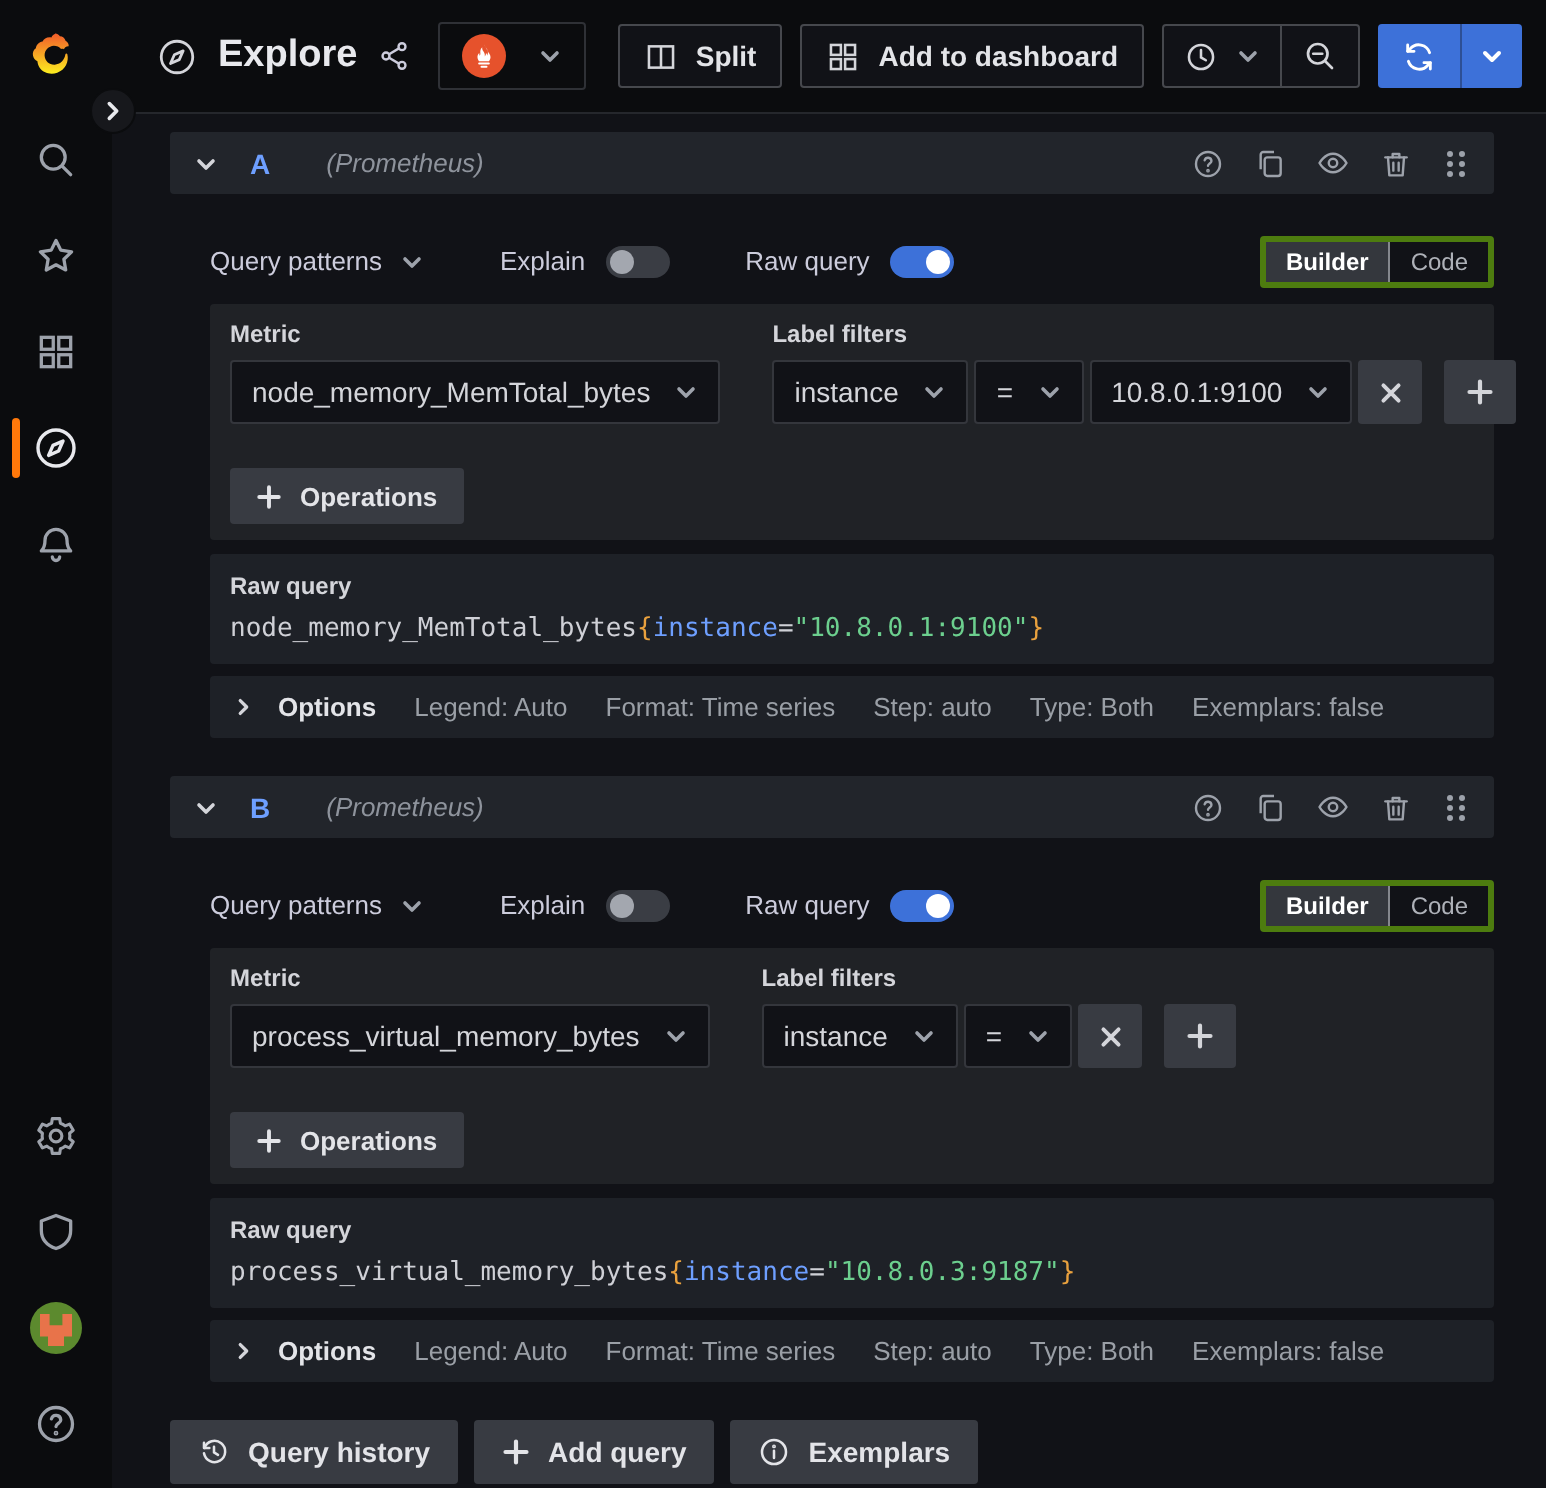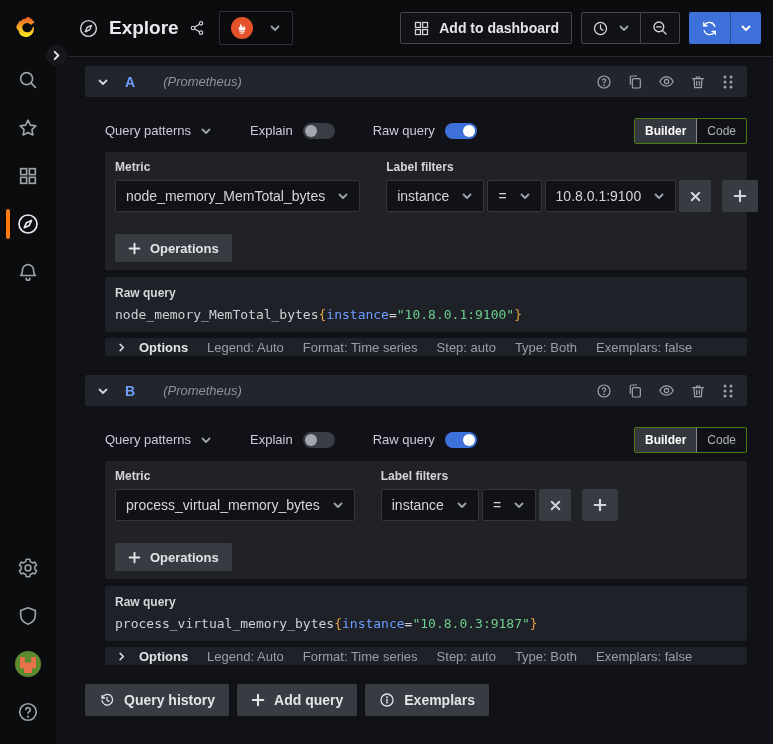--- a/index.html
+++ b/index.html
@@ -50,41 +50,41 @@
   .hdr-ic { color:#9da2ab; cursor:pointer; display:flex; }
 
   .q-content { margin-left:20px; }
   .q-toolbar { height:43px; display:flex; align-items:center;margin-top:12px; }
   .qp-dd { display:flex; align-items:center; gap:9px; cursor:pointer; color:#ccccdc; }
   .tgl-label { margin-left:38px; margin-right:10px; }
   .toggle { width:32px; height:16px; border-radius:9px; position:relative; cursor:pointer; }
   .toggle.off { background:#3a3d44; }
   .toggle.off .knob { position:absolute; left:2px; top:2px; width:12px; height:12px; border-radius:50%; background:#a3a7af; }
   .toggle.on .knob { position:absolute; right:2px; top:2px; width:12px; height:12px; border-radius:50%; background:#ffffff; }
-  .mode-group { margin-left:auto; height:26px; border:1px solid #4d7c0f; border-radius:2px; display:flex; overflow:hidden; }
+  .mode-group { margin-left:auto; height:26px; border:3px solid #4d7c0f; border-radius:2px; display:flex; overflow:hidden; }
   .mode-opt { display:flex; align-items:center; padding:0 10px; font-size:12px; cursor:pointer; color:#aeb1b8; }
   .mode-opt.selected { background:#34373d; color:#ffffff; font-weight:700; border-right:1px solid #84878d; }
 
   .editor-box { background:#202226; border-radius:2px; padding:8px 10px; }
   .fields-row { display:flex; gap:26px; align-items:flex-end; }
   .field-label { font-size:12px; font-weight:700; color:#d4d5da; margin-bottom:6px; }
   .sel-row { display:flex; gap:3px; align-items:center; }
   .select { height:32px; background:#111217; border:1px solid #34363c; border-radius:2px; display:flex; align-items:center; gap:12px; padding:0 10px; font-size:14px; color:#d4d5da; cursor:pointer; white-space:nowrap; }
   .sq-btn { height:32px; min-width:32px; background:#383b42; border-radius:2px; display:flex; align-items:center; justify-content:center; cursor:pointer; color:#d4d5da; }
   .add-filter { margin-left:8px; min-width:36px; }
   .ops-btn { margin-top:22px; height:28px; width:max-content; background:#383b42; border-radius:2px; display:flex; align-items:center; gap:9px; padding:0 13px; font-weight:700; font-size:13px; color:#e3e4e8; cursor:pointer; }
 
   .raw-box { margin-top:7px; background:#1e2127; border-radius:2px; padding:9px 10px 10px; }
   .raw-label { font-size:12px; font-weight:700; color:#d4d5da; margin-bottom:7px; }
   .raw-code { font-family:"DejaVu Sans Mono", monospace; font-size:13px; color:#cfd0d6; letter-spacing:0; }
   .syn-brace { color:#e9a13e; }
   .syn-label { color:#6e9fff; }
   .syn-value { color:#6ccf8e; }
 
-  .options-row { margin-top:6px; background:#1e2127; border-radius:2px; height:18px; display:flex; align-items:center; padding:0 11px; cursor:pointer; }
+  .options-row { margin-top:6px; background:#1e2127; border-radius:2px; height:31px; display:flex; align-items:center; padding:0 11px; cursor:pointer; }
   .opt-title { font-weight:700; color:#e3e4e8; margin-left:12px; }
   .opt-item { color:#9a9fa6; margin-left:19px; }
 
   .query-block { margin-bottom:19px; }
 
   .footer-row { display:flex; gap:8px; margin-top:18px; }
   .footer-btn { height:32px; background:#383b42; border-radius:2px; display:flex; align-items:center; gap:9px; padding:0 14px; font-weight:700; font-size:14px; color:#e3e4e8; cursor:pointer; }
 
   .chev { flex:none; }
 </style>
@@ -192,20 +192,27 @@
       </svg>
     </span>
     <span class="chev">
       <svg width="12" height="12" viewBox="0 0 12 12" fill="none" stroke="#9da2ab" stroke-width="1.8" stroke-linecap="round" stroke-linejoin="round">
           <path d="M2.5 4.5L6 8l3.5-3.5"></path>
         </svg>
     </span>
   </div>
 
   <div class="topbar-right">
+    <div class="tb-btn">
+      <svg width="17" height="17" viewBox="0 0 24 24" fill="none" stroke="#d4d5da" stroke-width="1.8">
+        <rect x="3.5" y="4.5" width="17" height="15"></rect>
+          <line x1="12" y1="4.5" x2="12" y2="19.5"></line>
+      </svg>
+      <span>Split</span>
+    </div>
     <div class="tb-btn">
       <svg width="17" height="17" viewBox="0 0 24 24" fill="none" stroke="#d4d5da" stroke-width="1.8">
         <rect x="3.5" y="3.5" width="7" height="7"></rect>
           <rect x="13.5" y="3.5" width="7" height="7"></rect>
         <rect x="3.5" y="13.5" width="7" height="7"></rect>
           <rect x="13.5" y="13.5" width="7" height="7"></rect>
       </svg>
       <span>Add to dashboard</span>
     </div>
     <div class="tb-group">

